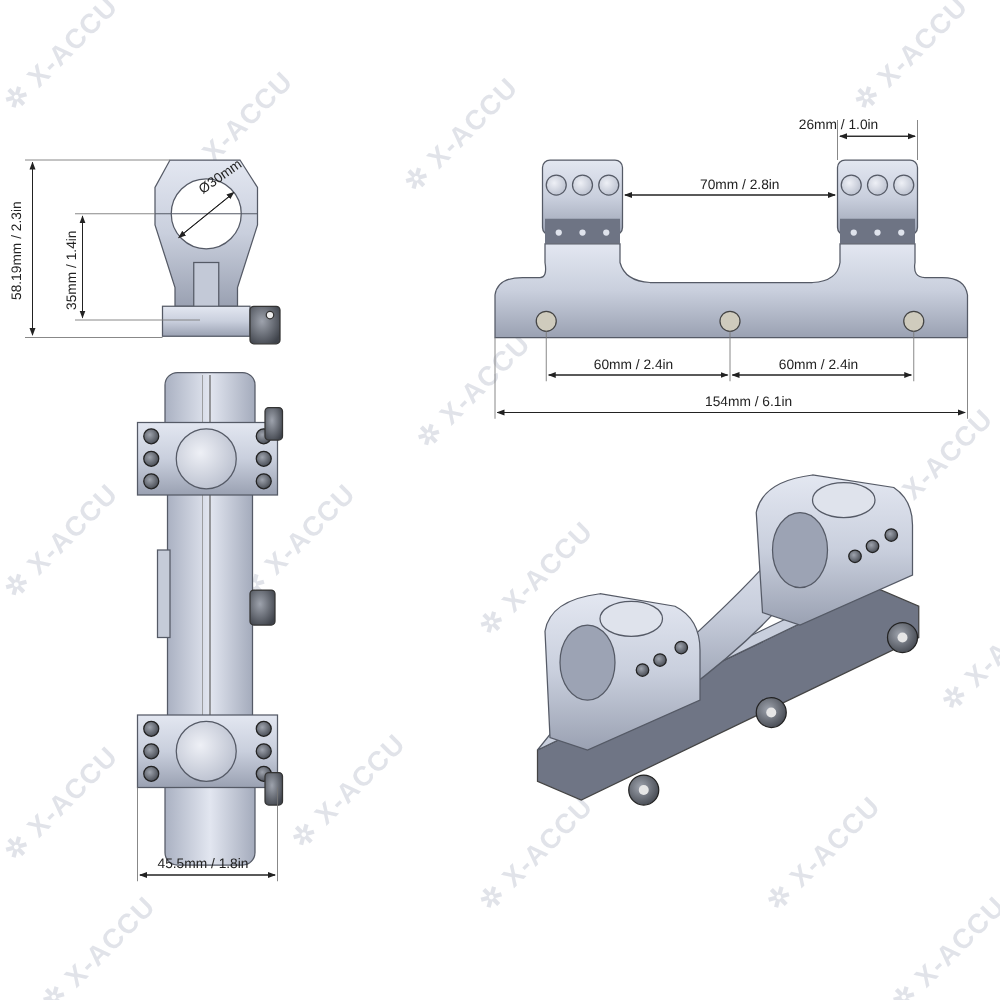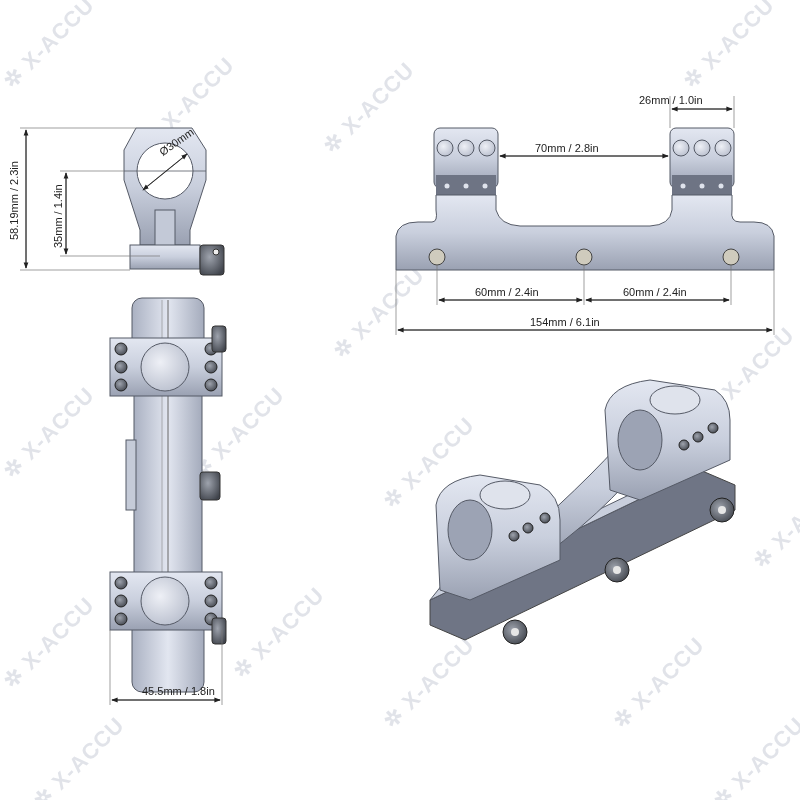--- a/index.html
+++ b/index.html
@@ -187,20 +187,20 @@
           <circle cx="722" cy="510" r="4"></circle>
       </g>
     </g>
   </svg>
 
   <div class="dim v" style="left:8px;top:240px">58.19mm / 2.3in</div>
   <div class="dim v" style="left:52px;top:248px">35mm / 1.4in</div>
   <div class="dim" style="left:157px;top:148px;transform:rotate(-35deg);transform-origin:left top">Ø30mm</div>
 
   <div class="dim" style="left:639px;top:94px">26mm / 1.0in</div>
-  <div class="dim" style="left:535px;top:142px">70mm / 2.8in</div>
+  <div class="dim" style="left:560px;top:142px">70mm / 2.8in</div>
   <div class="dim" style="left:475px;top:286px">60mm / 2.4in</div>
   <div class="dim" style="left:623px;top:286px">60mm / 2.4in</div>
-  <div class="dim" style="left:530px;top:316px">154mm / 6.1in</div>
-
-  <div class="dim" style="left:142px;top:685px">45.5mm / 1.8in</div>
+  <div class="dim" style="left:564px;top:316px">154mm / 6.1in</div>
+
+  <div class="dim" style="left:126px;top:685px">45.5mm / 1.8in</div>
 
 </div>
 
 </body></html>

